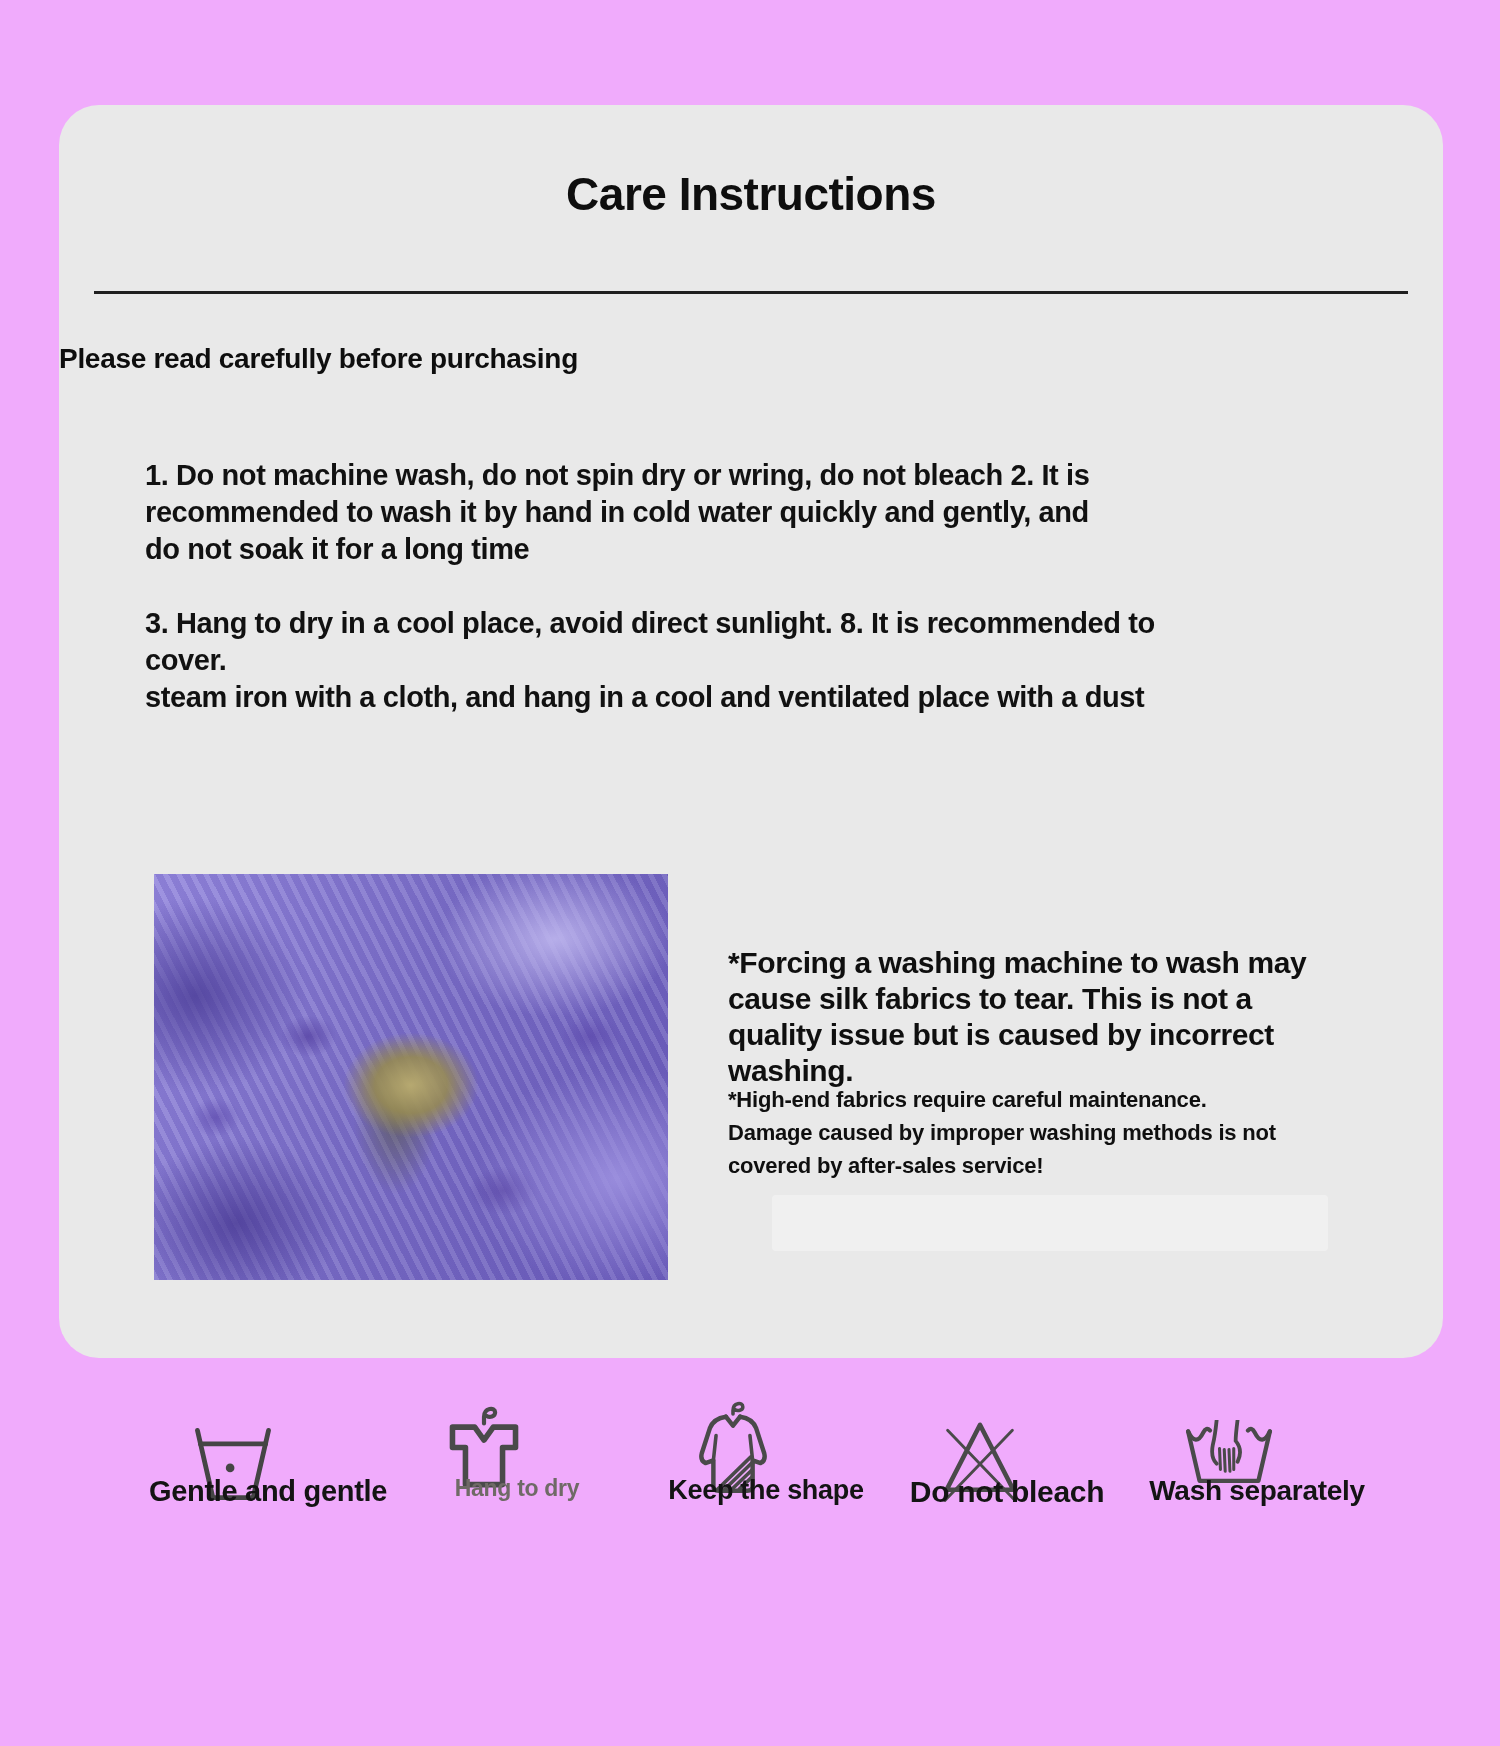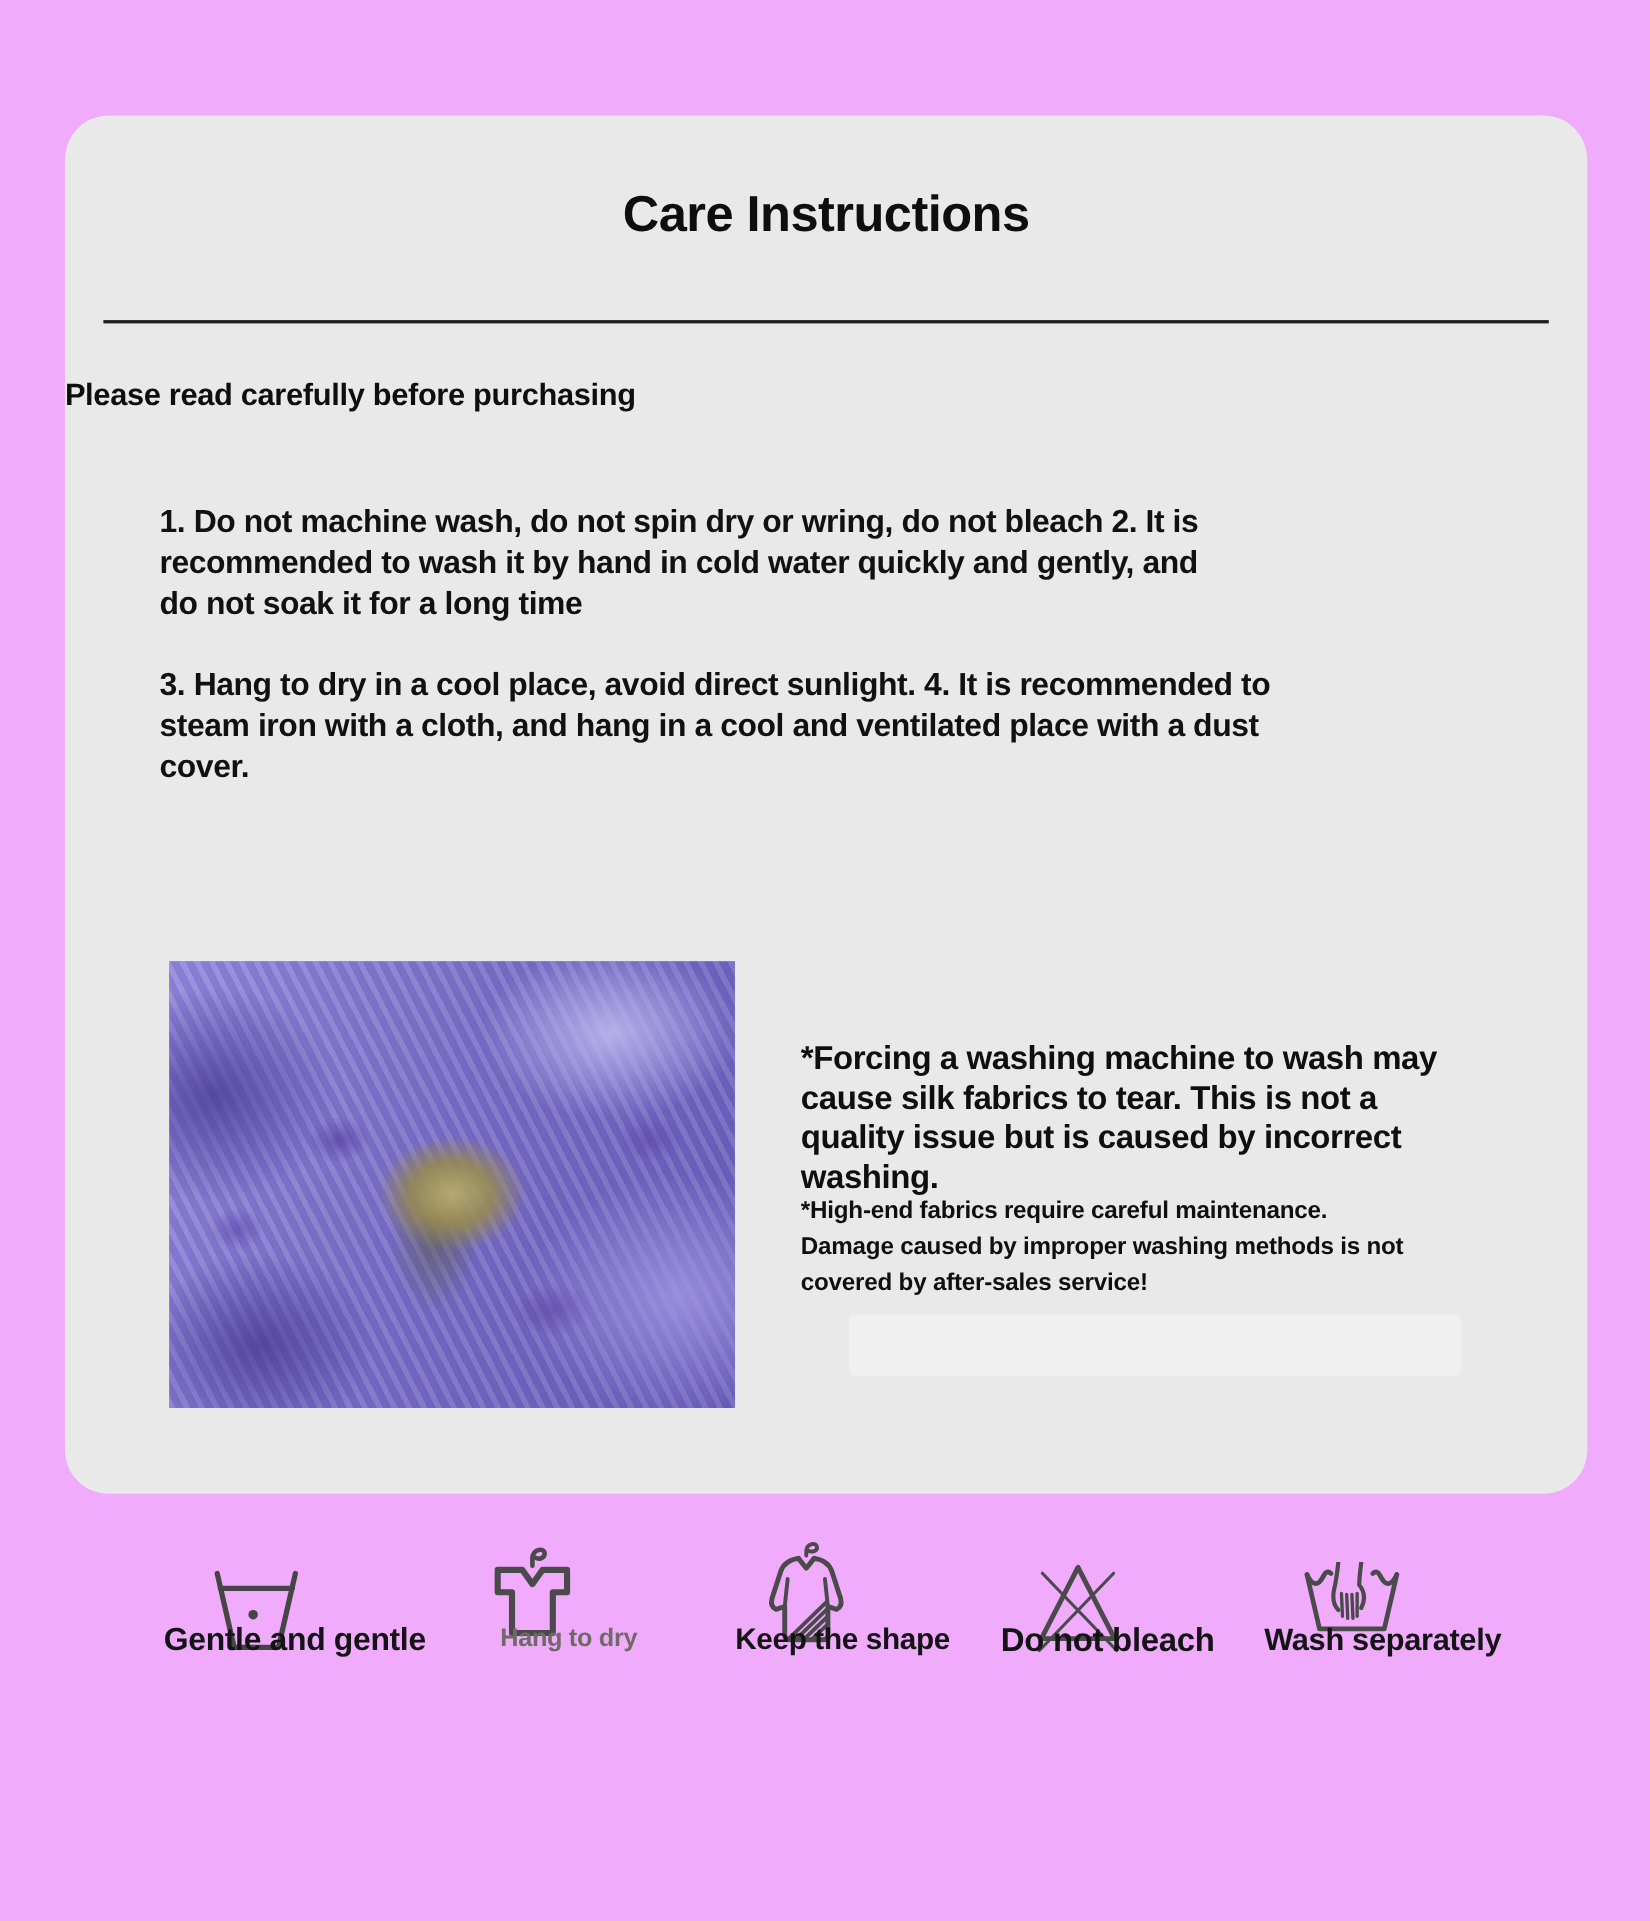--- a/index.html
+++ b/index.html
@@ -81,23 +81,23 @@
     <div class="divider"></div>
     <div class="subtitle">Please read carefully before purchasing</div>
 
     <div class="body-text para1">
       <div>1. Do not machine wash, do not spin dry or wring, do not bleach 2. It is</div>
       <div>recommended to wash it by hand in cold water quickly and gently, and</div>
       <div>do not soak it for a long time</div>
     </div>
 
     <div class="body-text para2">
-      <div>3. Hang to dry in a cool place, avoid direct sunlight. 4. It is recommended to</div>
+      <div>3. Hang to dry in a cool place, avoid direct sunlight. 8. It is recommended to</div>
+      <div>cover.</div>
       <div>steam iron with a cloth, and hang in a cool and ventilated place with a dust</div>
-      <div>cover.</div>
     </div>
 
 
     <div class="fabric"></div>
 
     <div class="warn-main">
       <div>*Forcing a washing machine to wash may</div>
       <div>cause silk fabrics to tear. This is not a</div>
       <div>quality issue but is caused by incorrect</div>
       <div>washing.</div>

